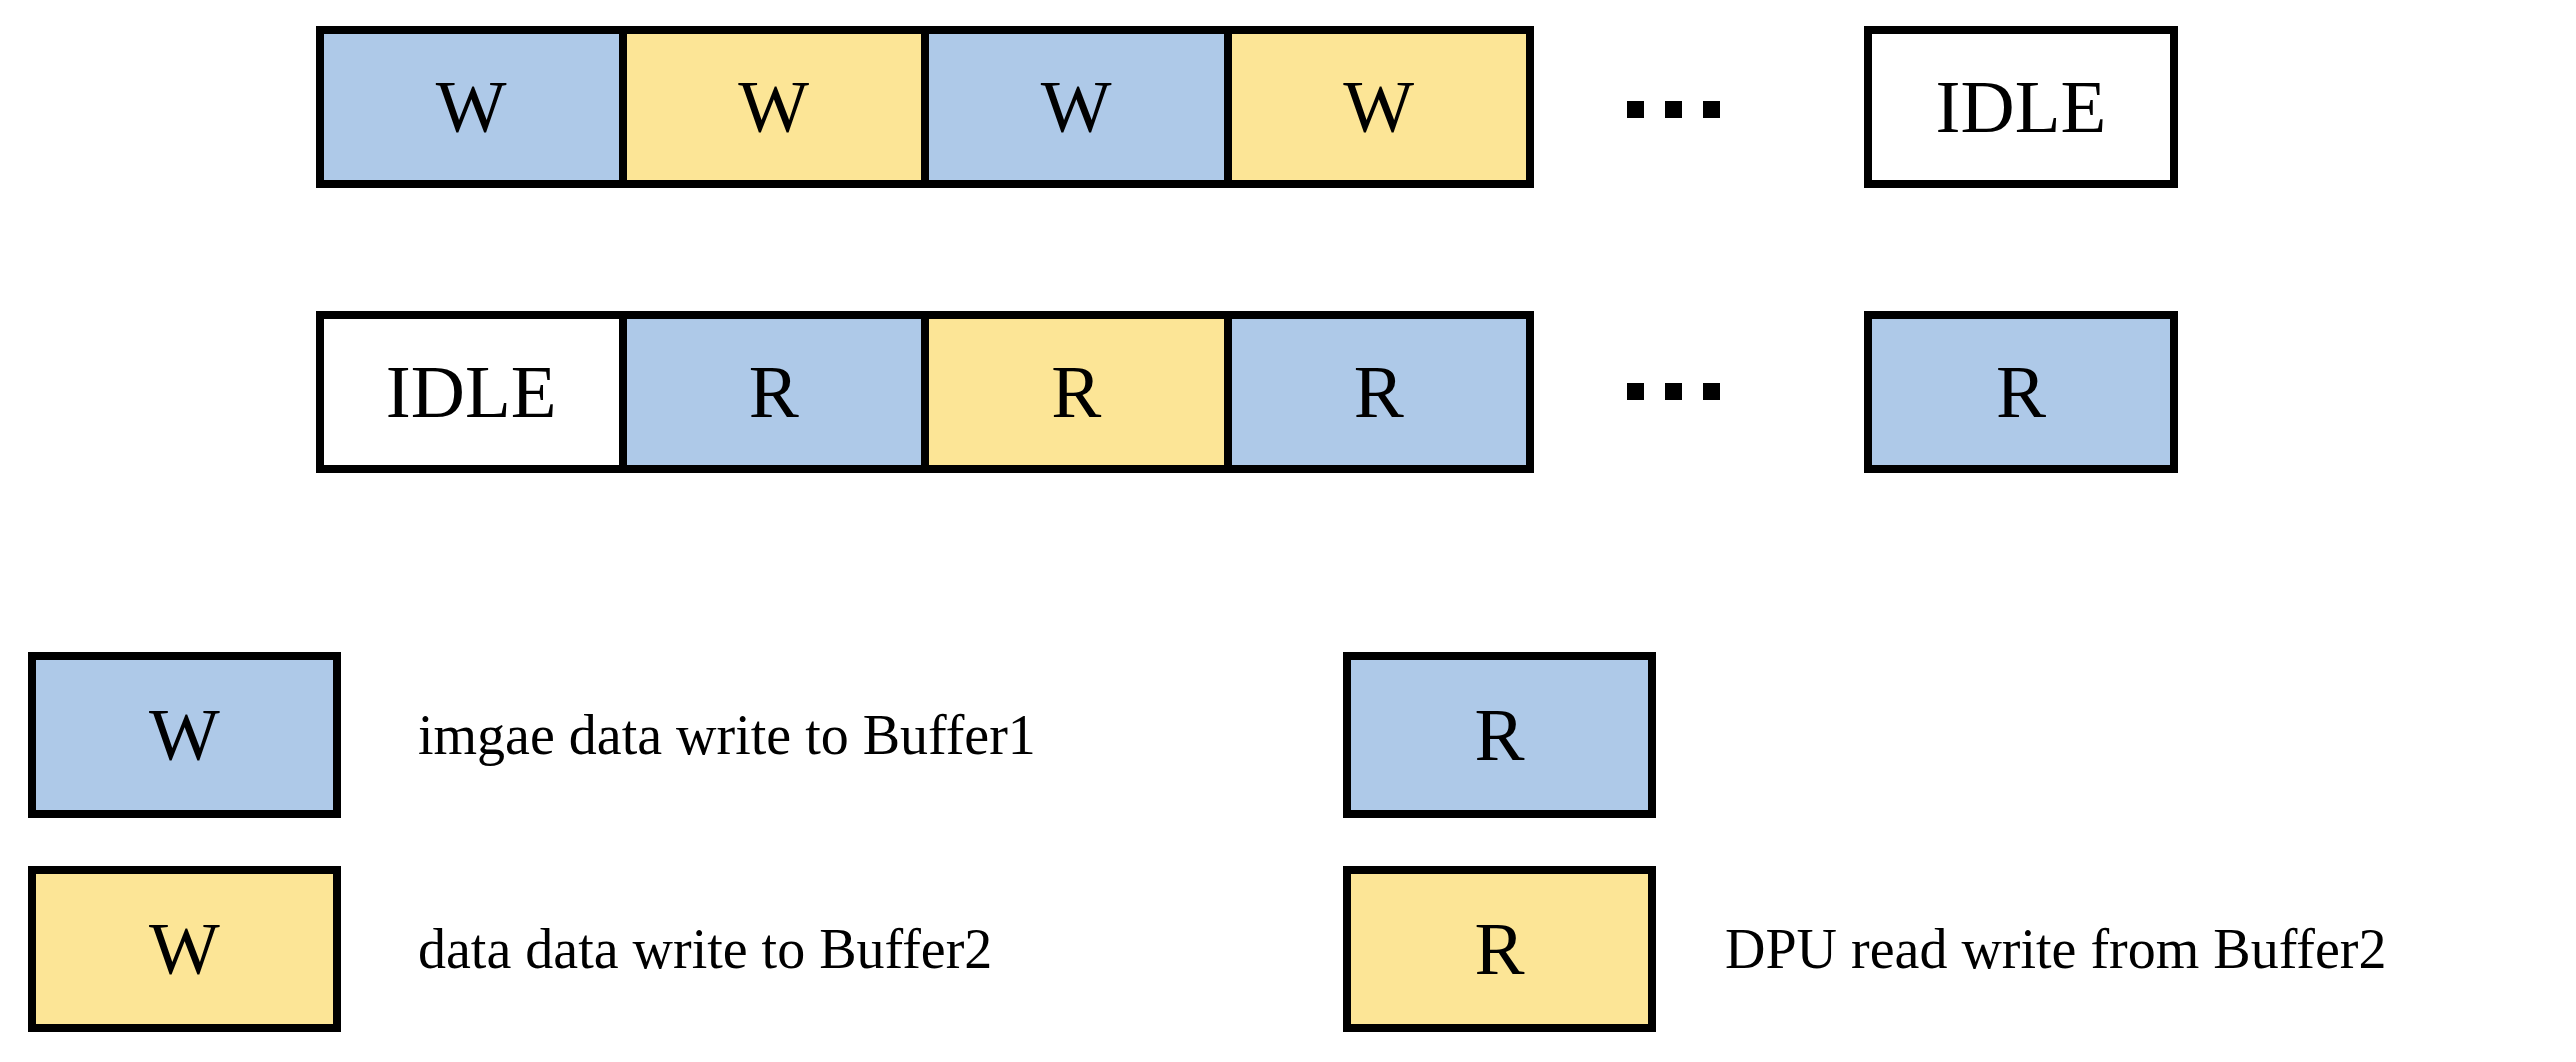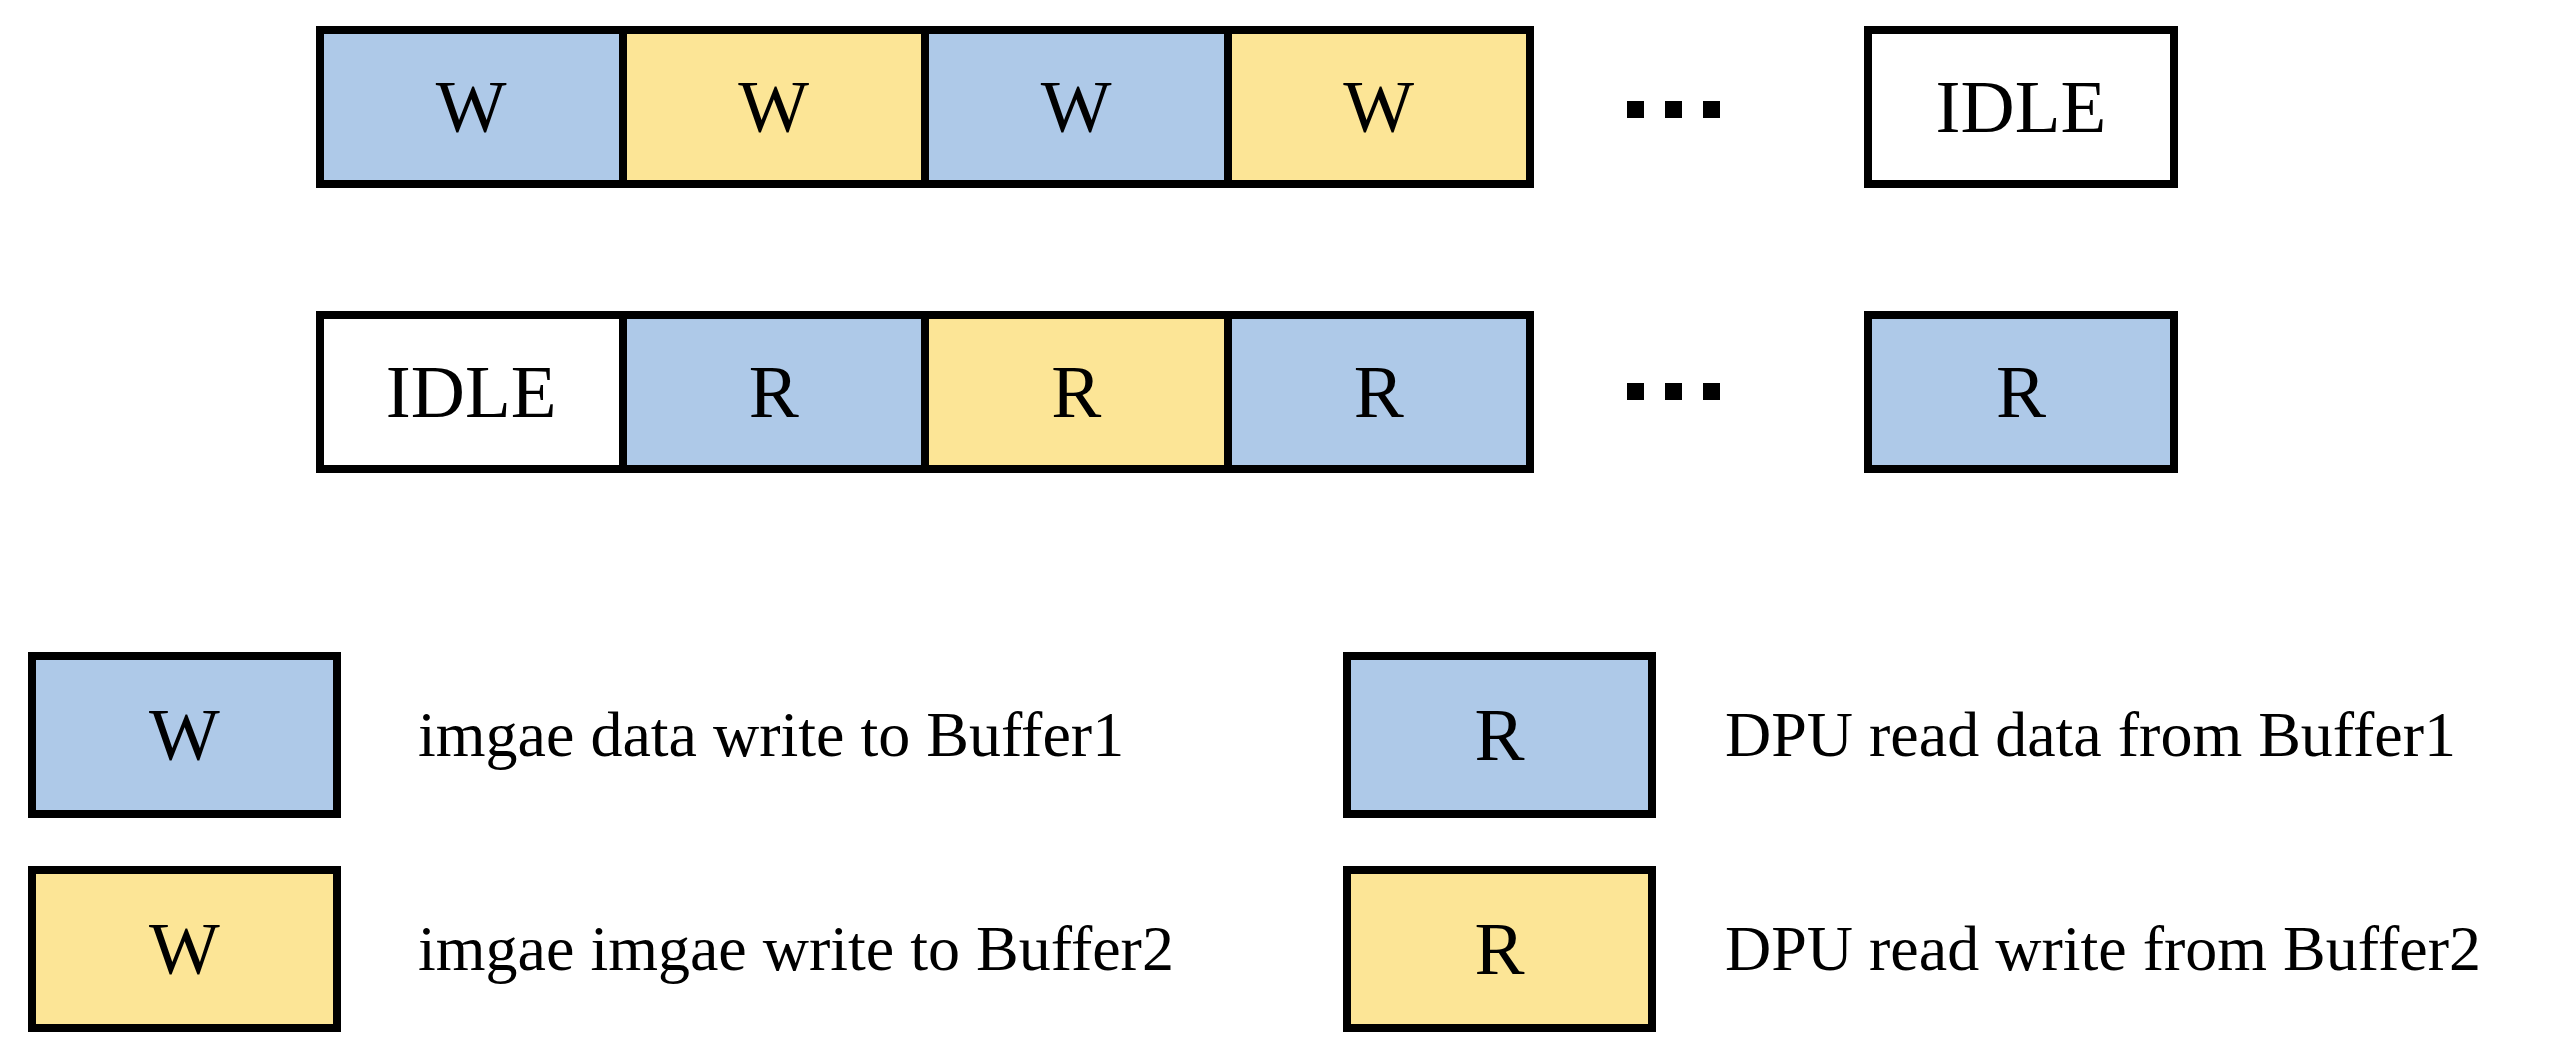--- a/index.html
+++ b/index.html
@@ -64,21 +64,21 @@
     display: flex;
     align-items: center;
     justify-content: center;
     font-size: 75px;
     color: var(--text, #000);
     flex: 0 0 auto;
   }
   .legend-item.left  .swatch { margin-right: 77px; }
   .legend-item.right .swatch { margin-right: 69px; }
   .legend-text {
-    font-size: 64px;
+    font-size: 56px;
     color: var(--text, #000);
     white-space: nowrap;
   }
   
   #write-strip { left: 316px; top: 26px;  width: 1218px; height: 162px; }
   #read-strip  { left: 316px; top: 311px; width: 1218px; height: 162px; }
   #write-dots  { left: 1627px; top: 101px; }
   #read-dots   { left: 1627px; top: 383px; }
   #write-end   { left: 1864px; top: 26px;  width: 314px; height: 162px; }
   #read-end    { left: 1864px; top: 311px; width: 314px; height: 162px; }
@@ -122,26 +122,25 @@
 
   <div class="endbox" id="read-end" style="background: rgb(174, 201, 232);">R</div>
 
   <div class="legend-item left" id="legend-w1">
     <div class="swatch" style="background: rgb(174, 201, 232);">W</div>
     <div class="legend-text">imgae data write to Buffer1</div>
   </div>
 
   <div class="legend-item left" id="legend-w2">
     <div class="swatch" style="background: rgb(252, 229, 150);">W</div>
-    <div class="legend-text">imgae imgae write to Buffer2</div>
+    <div class="legend-text">data data write to Buffer2</div>
   </div>
 
   <div class="legend-item right" id="legend-r1">
     <div class="swatch" style="background: rgb(174, 201, 232);">R</div>
-    <div class="legend-text">DPU read data from Buffer1</div>
   </div>
 
   <div class="legend-item right" id="legend-r2">
     <div class="swatch" style="background: rgb(252, 229, 150);">R</div>
     <div class="legend-text">DPU read write from Buffer2</div>
   </div>
 
 </div>
 
 

